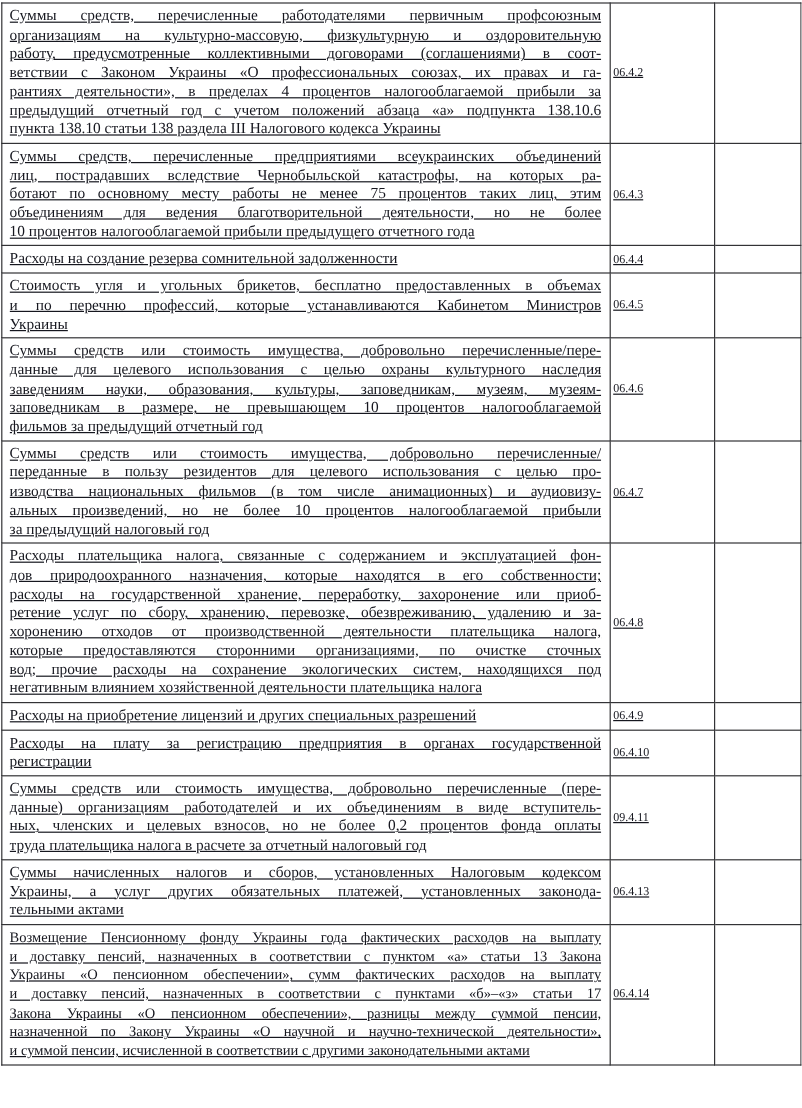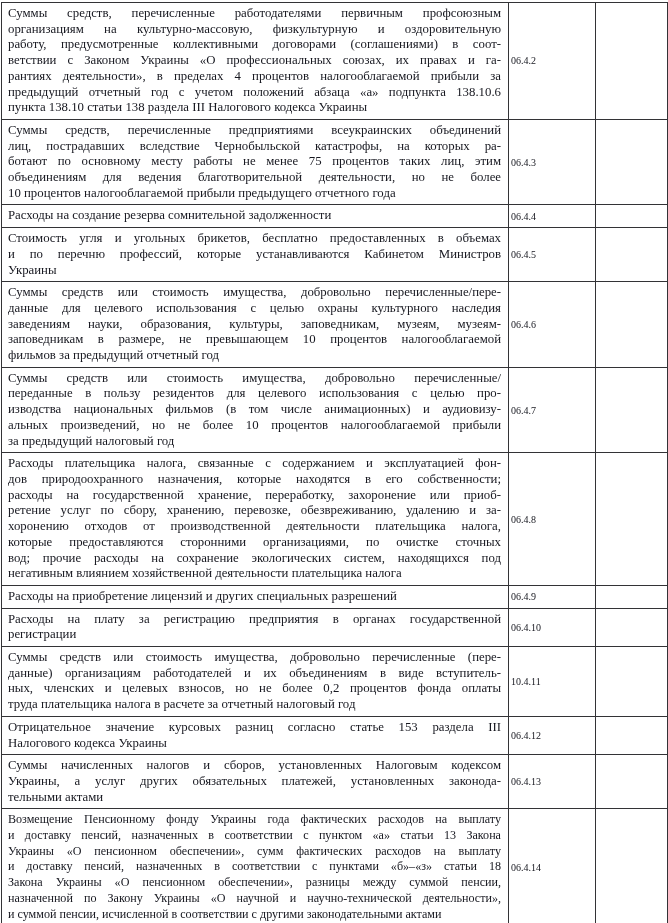--- a/index.html
+++ b/index.html
@@ -8,21 +8,21 @@
     --bg-c:#ffffff;
   }
   html,body{margin:0;padding:0;}
   body{
     width:668px;height:923px;
     background:var(--bg-c);
     font-family:"Liberation Serif","DejaVu Serif",serif;
     color:var(--text-c);
     overflow:hidden;
   }
-  .page{width:592px;height:923px;box-sizing:border-box;padding-top:2px;}
+  .page{width:592px;height:923px;box-sizing:border-box;padding-top:2px;text-decoration:underline;}
   table.doc{
     border-collapse:collapse;
     table-layout:fixed;
     width:666px;
     margin-left:1px;
   }
   table.doc td{
     border:1px solid var(--border-c);
     vertical-align:middle;
     box-sizing:border-box;
@@ -154,46 +154,38 @@
           <td class="code">06.4.10</td>
           <td class="blank"></td>
         </tr>
         <tr>
           <td class="desc">
             <div class="ln">Суммы средств или стоимость имущества, добровольно перечисленные (пере-</div>
             <div class="ln">данные) организациям работодателей и их объединениям в виде вступитель-</div>
             <div class="ln">ных, членских и целевых взносов, но не более 0,2 процентов фонда оплаты</div>
             <div class="ln last">труда плательщика налога в расчете за отчетный налоговый год</div>
           </td>
-          <td class="code">10.4.11</td>
-          <td class="blank"></td>
-        </tr>
-        <tr>
-          <td class="desc">
-            <div class="ln">Отрицательное значение курсовых разниц согласно статье 153 раздела III</div>
-            <div class="ln last">Налогового кодекса Украины</div>
-          </td>
-          <td class="code">06.4.12</td>
+          <td class="code">09.4.11</td>
           <td class="blank"></td>
         </tr>
         <tr>
           <td class="desc">
             <div class="ln">Суммы начисленных налогов и сборов, установленных Налоговым кодексом</div>
             <div class="ln">Украины, а услуг других обязательных платежей, установленных законода-</div>
             <div class="ln last">тельными актами</div>
           </td>
           <td class="code">06.4.13</td>
           <td class="blank"></td>
         </tr>
         <tr class="small">
           <td class="desc">
             <div class="ln">Возмещение Пенсионному фонду Украины года фактических расходов на выплату</div>
             <div class="ln">и доставку пенсий, назначенных в соответствии с пунктом «а» статьи 13 Закона</div>
             <div class="ln">Украины «О пенсионном обеспечении», сумм фактических расходов на выплату</div>
-            <div class="ln">и доставку пенсий, назначенных в соответствии с пунктами «б»–«з» статьи 18</div>
+            <div class="ln">и доставку пенсий, назначенных в соответствии с пунктами «б»–«з» статьи 17</div>
             <div class="ln">Закона Украины «О пенсионном обеспечении», разницы между суммой пенсии,</div>
             <div class="ln">назначенной по Закону Украины «О научной и научно-технической деятельности»,</div>
             <div class="ln last">и суммой пенсии, исчисленной в соответствии с другими законодательными актами</div>
           </td>
           <td class="code">06.4.14</td>
           <td class="blank"></td>
         </tr>
       </tbody>
   </table>
 </div>

